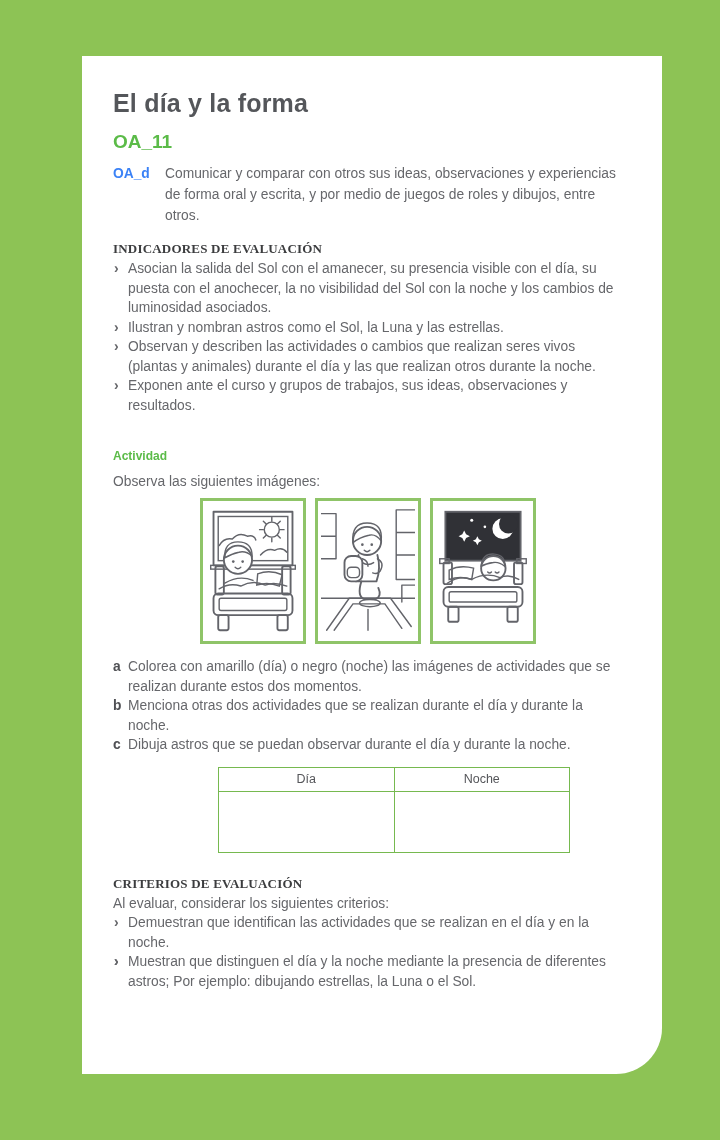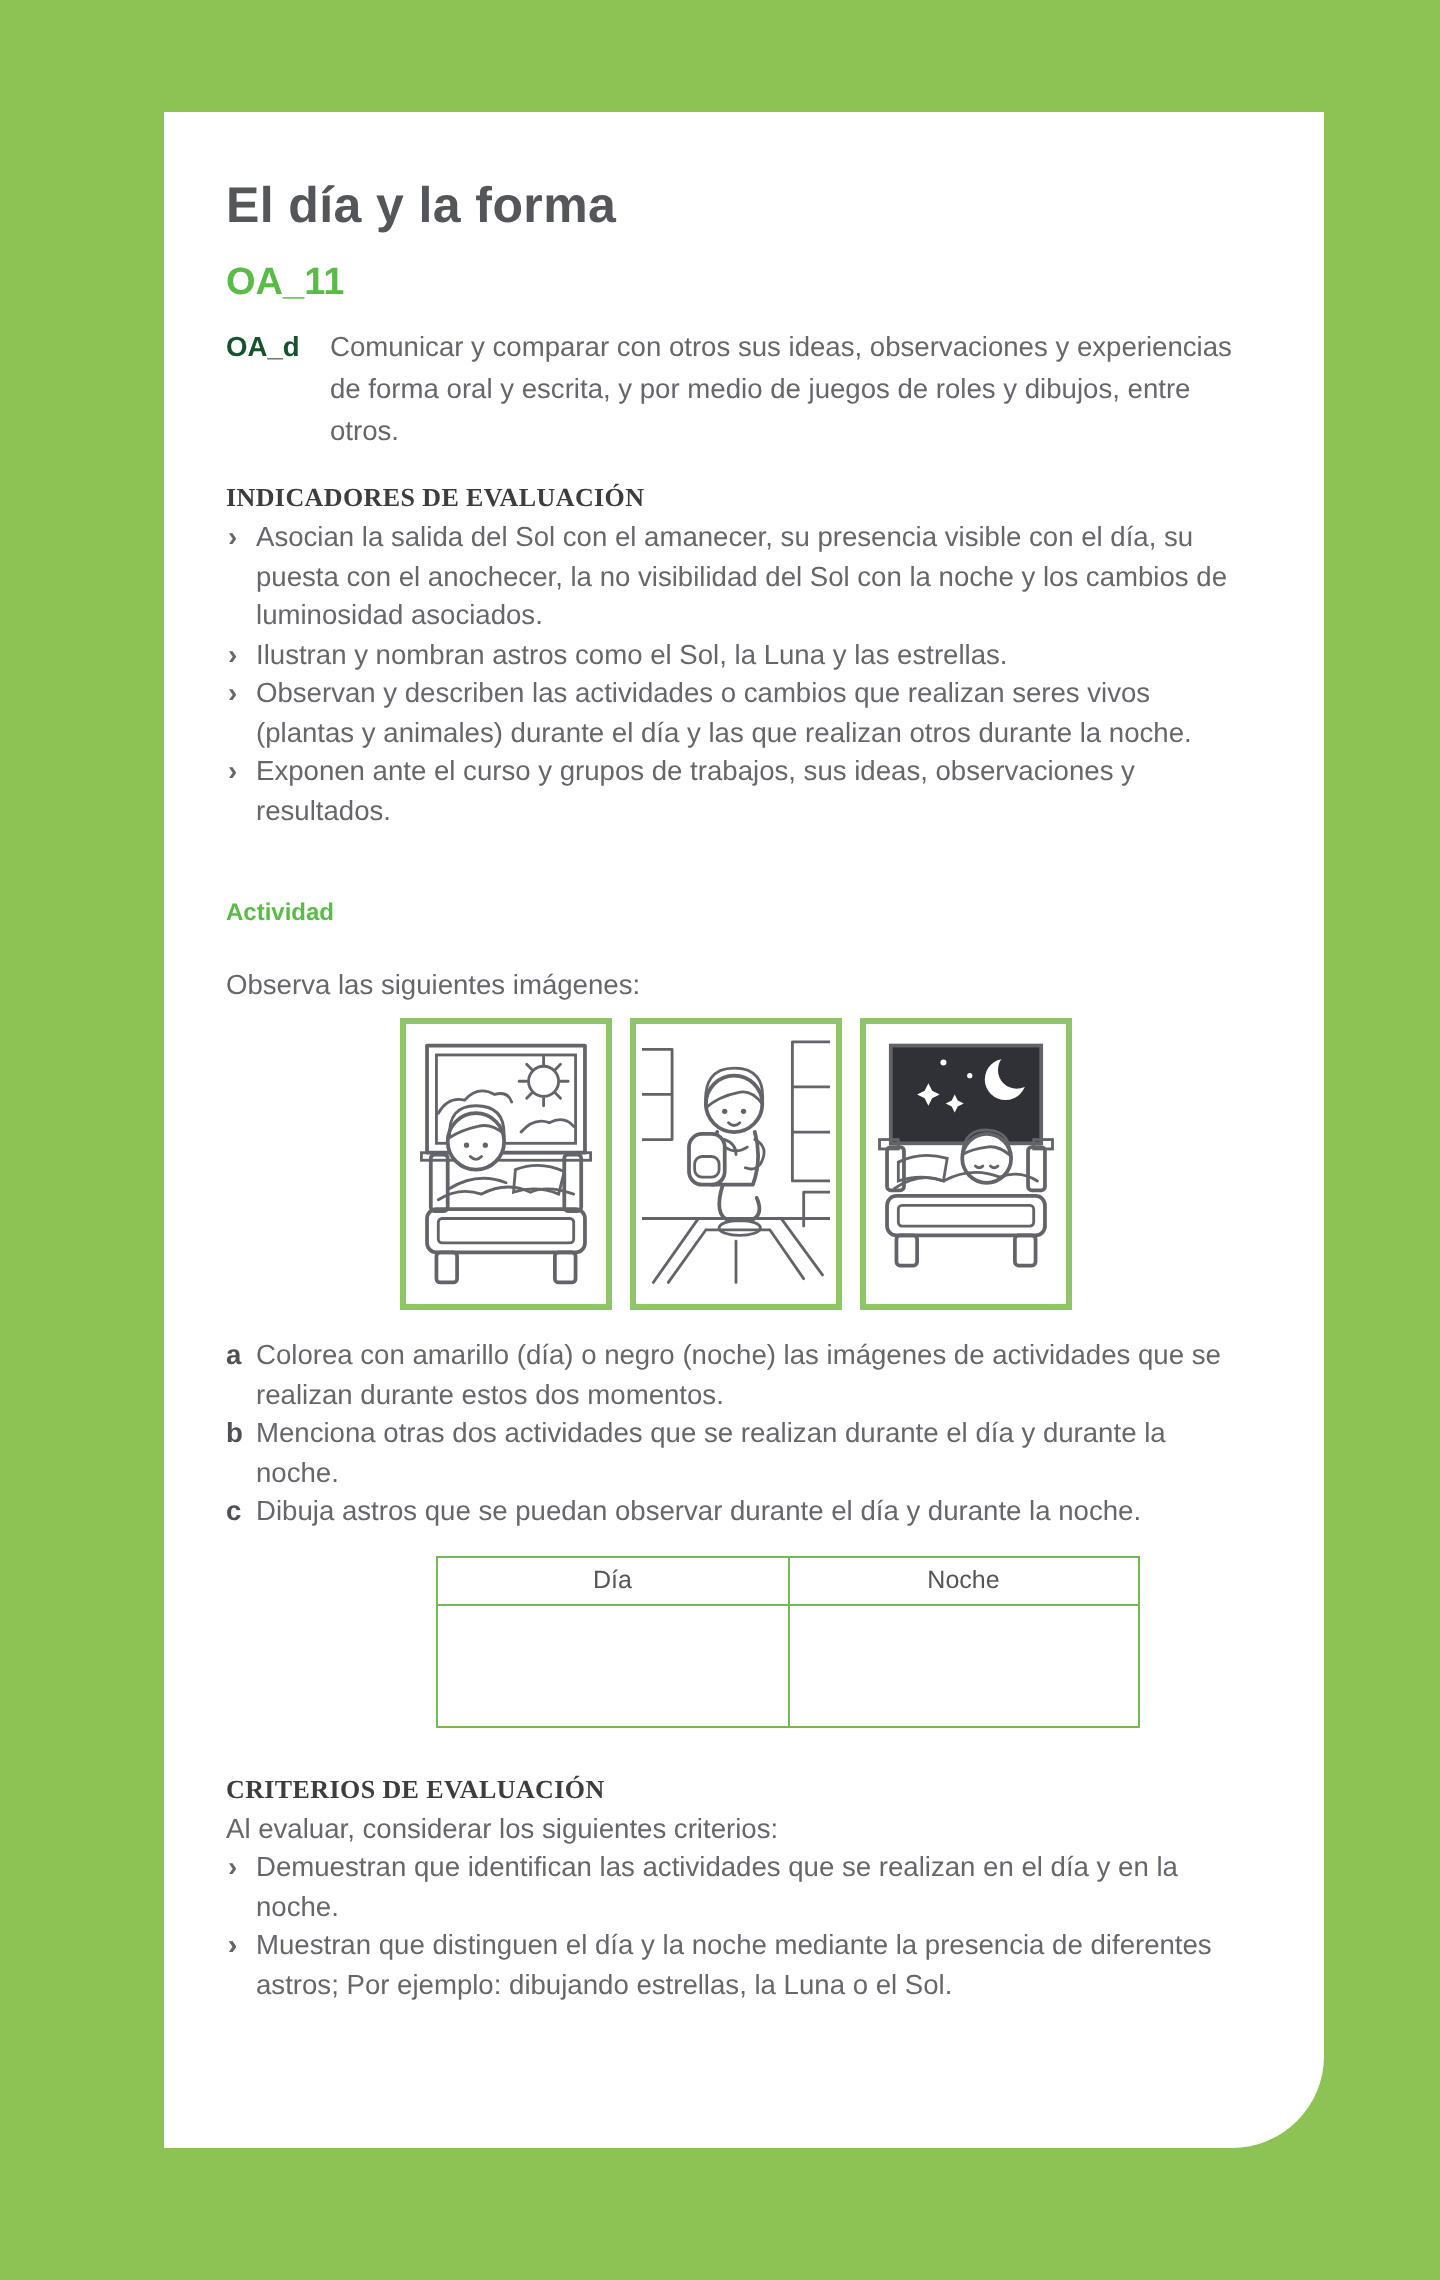--- a/index.html
+++ b/index.html
@@ -22,34 +22,34 @@
     margin:0 0 5px 0;font-size:19px;line-height:21px;
     color:#5bbb48;font-weight:bold;
   }
   h2.actividad-head{margin:30px 0 0 0;font-size:12px;line-height:22px;}
   p.body,.bullets li,.tasks li,.oad-text{
     font-size:13.8px;line-height:21px;color:#66676b;margin:0;
   }
   .oad-row{display:flex;margin-top:11px;}
   .oad-label{
     flex:0 0 52px;font-size:13.8px;line-height:21px;
-    font-weight:bold;color:#14532d;
+    font-weight:bold;color:#3b82f6;
   }
   h3.section-head{
     margin:14px 0 2px 0;font-size:13px;line-height:17px;
     color:#3c3d3f;font-weight:bold;letter-spacing:.2px;font-family:Liberation Serif, serif;
   }
   ul.bullets{list-style:none;margin:0;padding:0;}
   ul.bullets li{
     position:relative;padding-left:15px;line-height:19.5px;margin:0;
   }
   ul.bullets li .marker{
     position:absolute;left:1px;top:0;color:#66676b;font-weight:bold;
   }
-  p.intro{margin-top:16px;line-height:19px;}
+  p.intro{margin-top:5px;line-height:19px;}
   .images-row{
     margin:7px 0 0 87px;display:flex;gap:9px;
   }
   .img-frame{
     width:106px;height:146px;box-sizing:border-box;
     border:3px solid #8fc468;background:#fff;padding:3px;
   }
   .img-frame svg{width:100%;height:100%;display:block;}
   ol.tasks{list-style:none;margin:13px 0 0 0;padding:0;}
   ol.tasks li{display:flex;line-height:19.5px;}

